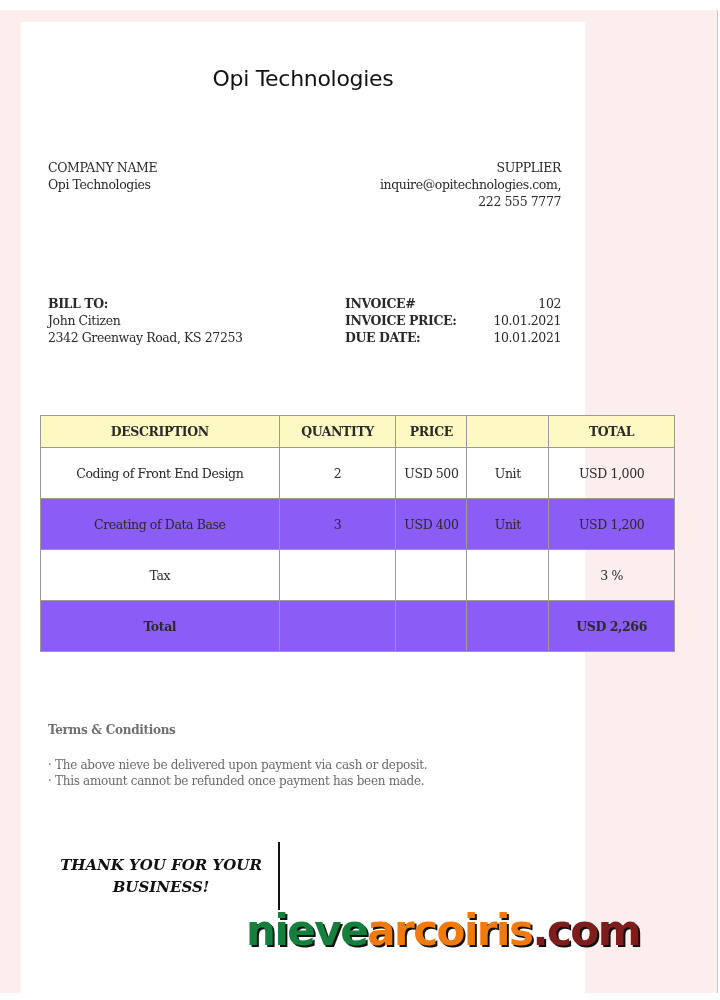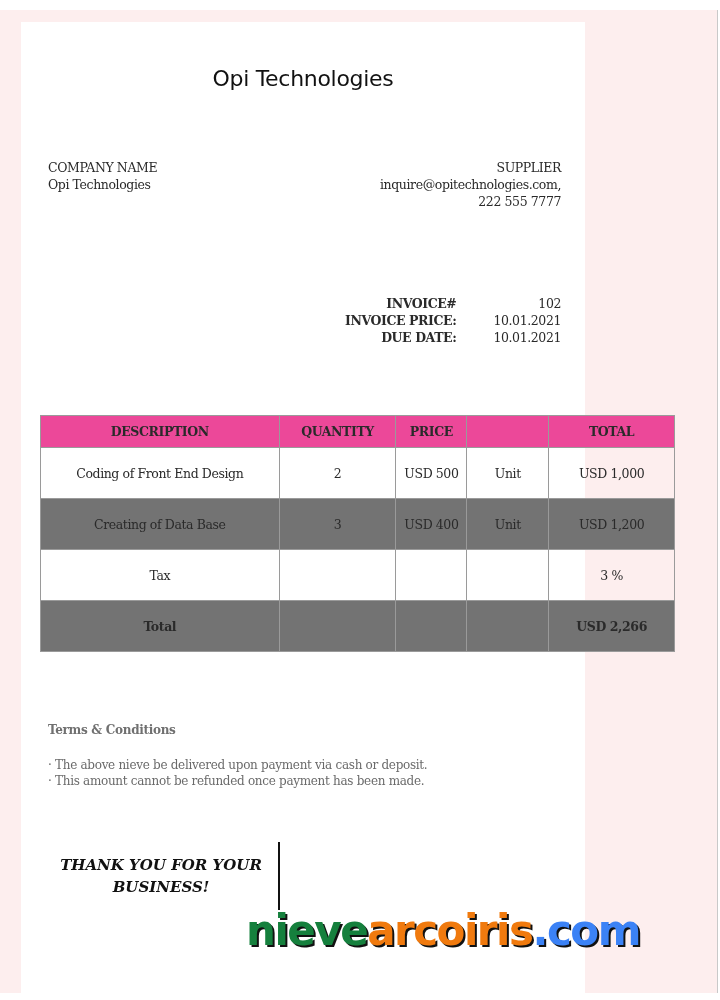--- a/index.html
+++ b/index.html
@@ -21,76 +21,81 @@
   }
   .title {
     position: absolute; left: 0; top: 44px; width: 100%; text-align: center;
     font-family: "DejaVu Sans", "Liberation Sans", sans-serif;
     font-size: 22px; color: #111; letter-spacing: -0.3px;
   }
   .small { font-size: 12.5px; line-height: 17px; letter-spacing: -0.4px; }
   .company { position: absolute; left: 27px; top: 137px; }
   .supplier { position: absolute; right: 24px; top: 137px; text-align: right; margin-left: 40px; }
   .billto { position: absolute; left: 27px; top: 273px; }
-  .invlabels { position: absolute; left: 324px; top: 273px; font-weight: bold; text-align: right; }
+  .invlabels { position: absolute; left: 324px; top: 273px; font-weight: bold; }
   .invvalues { position: absolute; right: 24px; top: 273px; text-align: right; }
   .bold { font-weight: bold; }
 
   table.items {
     position: absolute; left: 19px; top: 393px; width: 635px;
     border-collapse: collapse;
     font-size: 12.5px; letter-spacing: -0.4px; color: #2a2a2a;
   }
   table.items td, table.items th {
     border: 1px solid #9a9a9a; text-align: center; padding: 0;
   }
-  table.items th { height: 31px; font-weight: bold; background: #ec4899; }
+  table.items th { height: 31px; font-weight: bold; background: #fef9c3; }
   table.items tr.r td { height: 50px; }
-  table.items tr.pink td { background: #737373; }
+  table.items tr.pink td { background: #8b5cf6; }
   table.items tr.totalrow td { font-weight: bold; }
 
   .terms-title {
     position: absolute; left: 27px; top: 701px;
     font-size: 12px; font-weight: bold; color: #707070; letter-spacing: -0.3px;
   }
   .terms-list { position: absolute; left: 27px; top: 735px; font-size: 12px; line-height: 16px; color: #6a6a6a; letter-spacing: -0.3px; }
   .thanks {
     position: absolute; left: 30px; top: 832px; width: 220px; text-align: center;
     font-size: 15px; font-weight: bold; font-style: italic; line-height: 22px; color: #111;
   }
   .vline { position: absolute; left: 257px; top: 820px; width: 2px; height: 68px; background: #111; }
   .watermark {
     position: absolute; left: 225px; top: 884px;
     font-family: "DejaVu Sans", "Liberation Sans", sans-serif;
     font-size: 42px; font-weight: bold; letter-spacing: -1.5px;
     text-shadow: 2px 2px 0 #111;
   }
   .wm-1 { color: #15803d; }
   .wm-2 { color: #f07a0e; }
-  .wm-3 { color: #3b82f6; }
+  .wm-3 { color: #7f1d1d; }
 </style>
 </head>
 <body>
 
 <div class="frame"></div>
 <div class="page">
 
   <div class="title">Opi Technologies</div>
 
   <div class="company small">
     <div>COMPANY NAME</div>
     <div>Opi Technologies</div>
   </div>
 
   <div class="supplier small">
     <div>SUPPLIER</div>
     <div>inquire@opitechnologies.com,</div>
     <div>222 555 7777</div>
   </div>
 
+  <div class="billto small">
+    <div class="bold">BILL TO:</div>
+    <div>John Citizen</div>
+    <div>2342 Greenway Road, KS 27253</div>
+  </div>
 
   <div class="invlabels small">
     <div>INVOICE#</div>
     <div>INVOICE PRICE:</div>
     <div>DUE DATE:</div>
   </div>
 
   <div class="invvalues small">
     <div>102</div>
     <div>10.01.2021</div>

